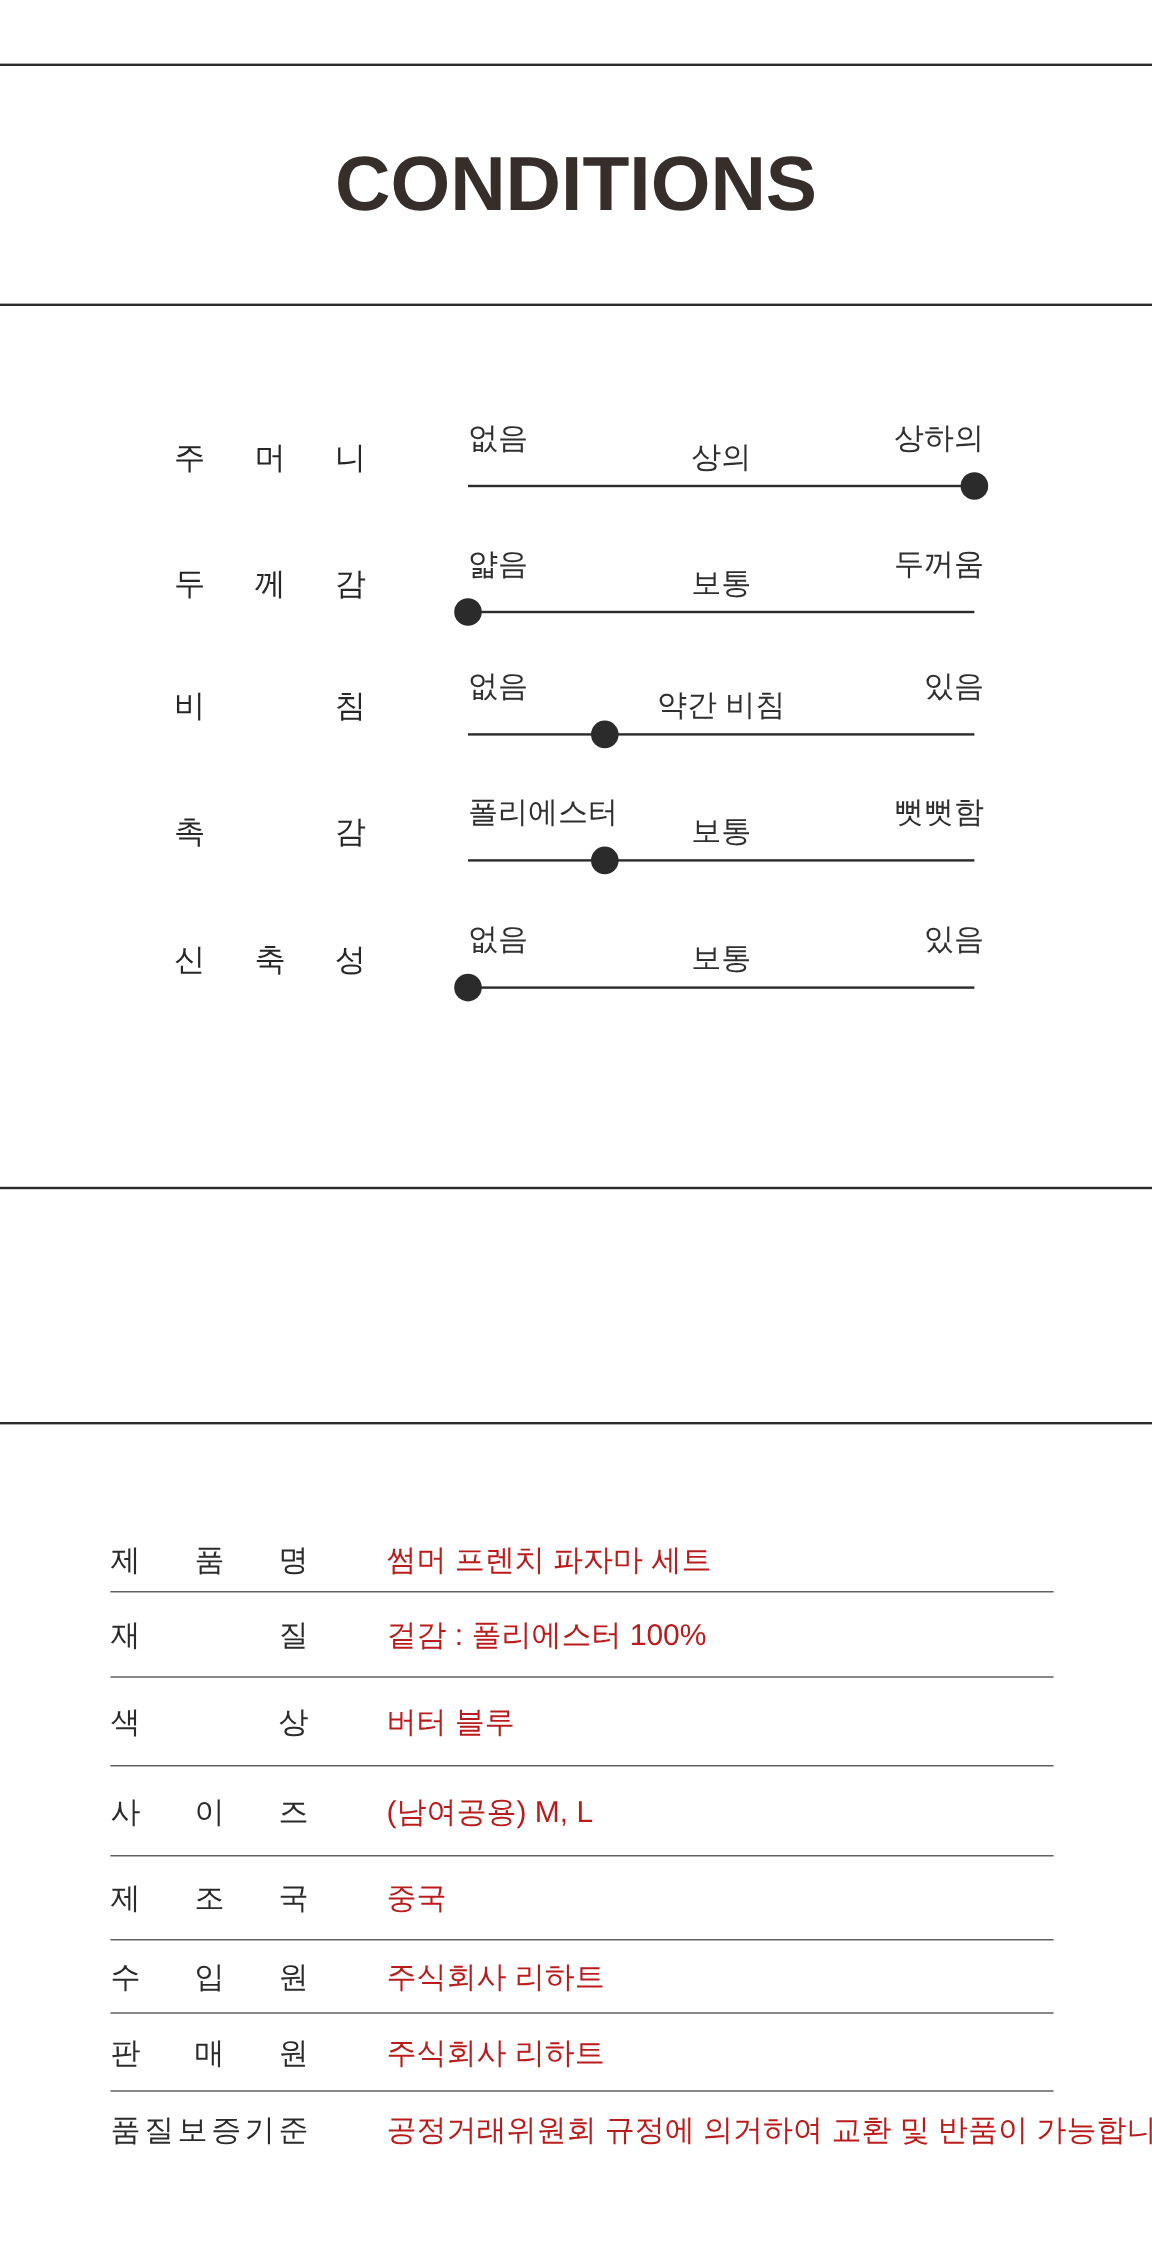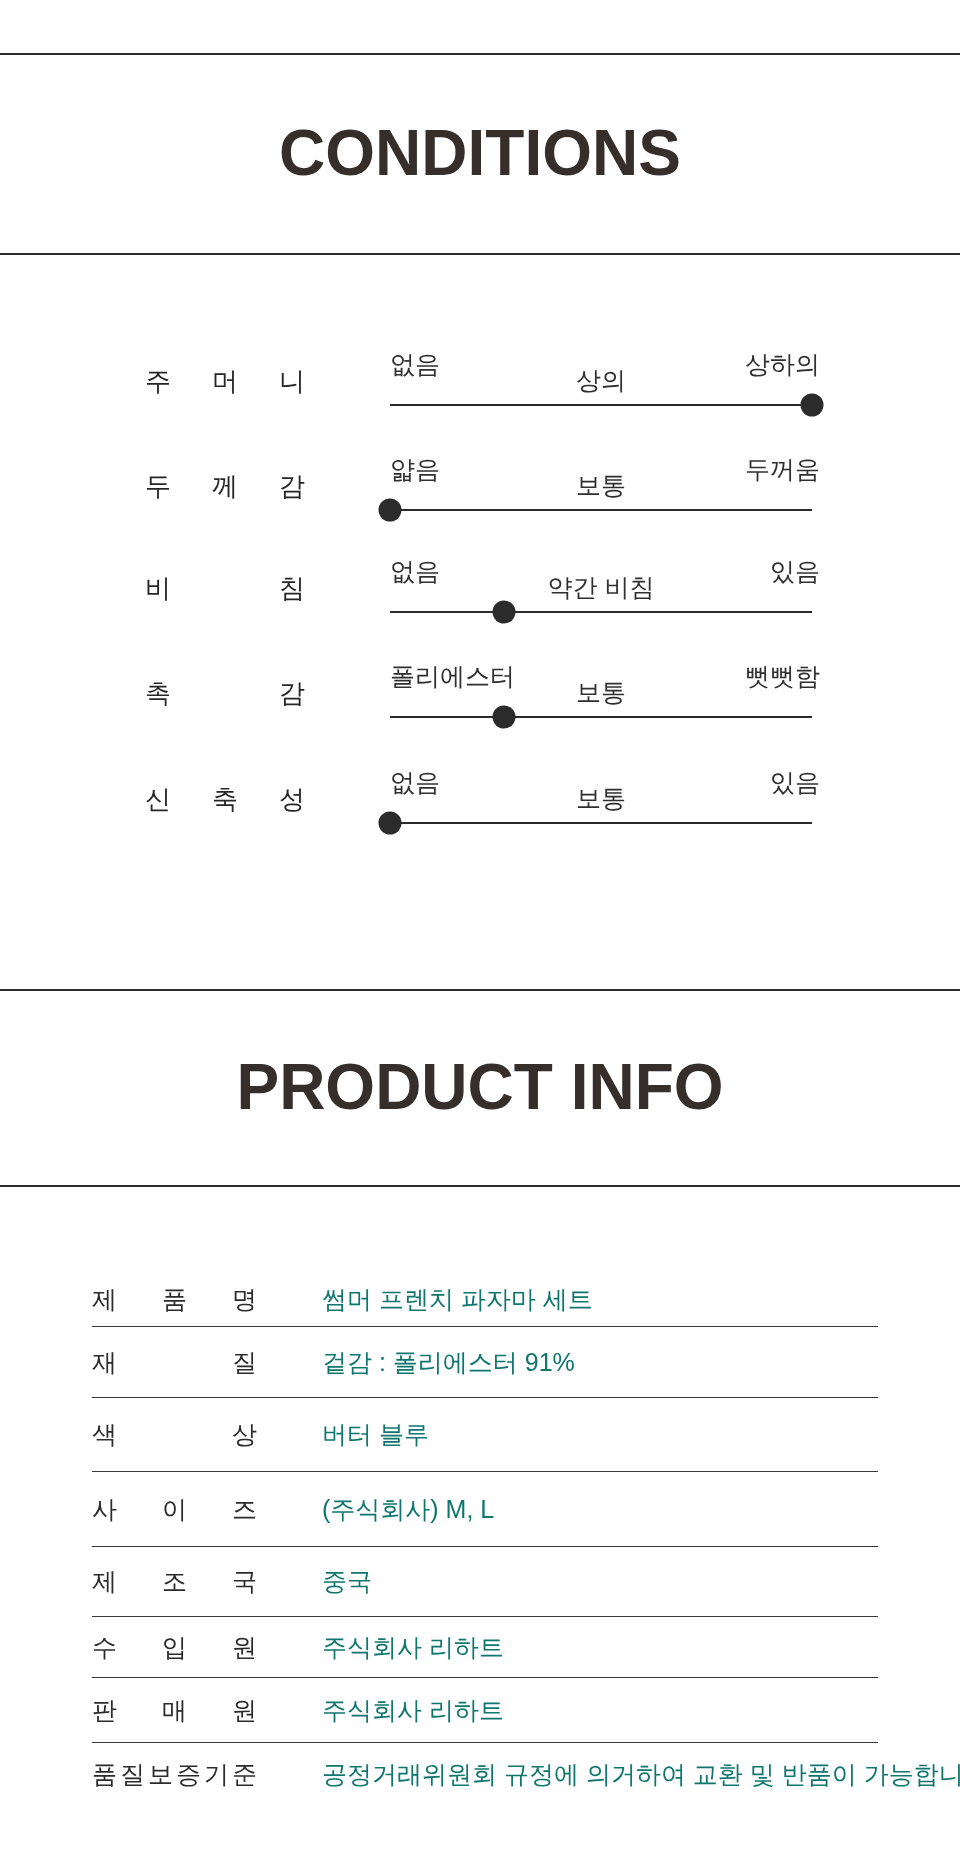--- a/index.html
+++ b/index.html
@@ -31,21 +31,21 @@
   .info-row:nth-child(1){ height:55px; }
   .info-row:nth-child(2){ height:71px; }
   .info-row:nth-child(3){ height:74px; }
   .info-row:nth-child(4){ height:75px; }
   .info-row:nth-child(5){ height:70px; }
   .info-row:nth-child(6){ height:61px; }
   .info-row:nth-child(7){ height:65px; }
   .info-row:nth-child(8){ height:62px; border-bottom:none; }
   .info-label { width:165px; display:flex; justify-content:space-between;
     font-size:25px; color:#2b2b2b; flex-shrink:0; }
-  .info-value { margin-left:65px; font-size:25px; color:#0f766e; white-space:nowrap; }
+  .info-value { margin-left:65px; font-size:25px; color:#b91c1c; white-space:nowrap; }
 </style>
 </head>
 <body>
 
 <div class="page">
 
   <div class="divider" style="top:53px"></div>
   <div class="section-title" style="top:121px">CONDITIONS</div>
   <div class="divider" style="top:253px"></div>
 
@@ -131,53 +131,52 @@
         <span class="sc">보통</span>
         <span class="sr">있음</span>
       </div>
       <div class="track">
         <div class="dot" style="left: 0%;"></div>
       </div>
     </div>
   </div>
 
   <div class="divider" style="top:989px"></div>
-  <div class="section-title" style="top:1055px">PRODUCT INFO</div>
   <div class="divider" style="top:1185px"></div>
 
   <div class="info-table">
     <div class="info-row">
       <div class="info-label">
           <span>제</span>
           <span>품</span>
           <span>명</span>
         </div>
       <div class="info-value">썸머 프렌치 파자마 세트</div>
     </div>
     <div class="info-row">
       <div class="info-label">
           <span>재</span>
           <span>질</span>
         </div>
-      <div class="info-value">겉감 : 폴리에스터 91%</div>
+      <div class="info-value">겉감 : 폴리에스터 100%</div>
     </div>
     <div class="info-row">
       <div class="info-label">
           <span>색</span>
           <span>상</span>
         </div>
       <div class="info-value">버터 블루</div>
     </div>
     <div class="info-row">
       <div class="info-label">
           <span>사</span>
           <span>이</span>
           <span>즈</span>
         </div>
-      <div class="info-value">(주식회사) M, L</div>
+      <div class="info-value">(남여공용) M, L</div>
     </div>
     <div class="info-row">
       <div class="info-label">
           <span>제</span>
           <span>조</span>
           <span>국</span>
         </div>
       <div class="info-value">중국</div>
     </div>
     <div class="info-row">

